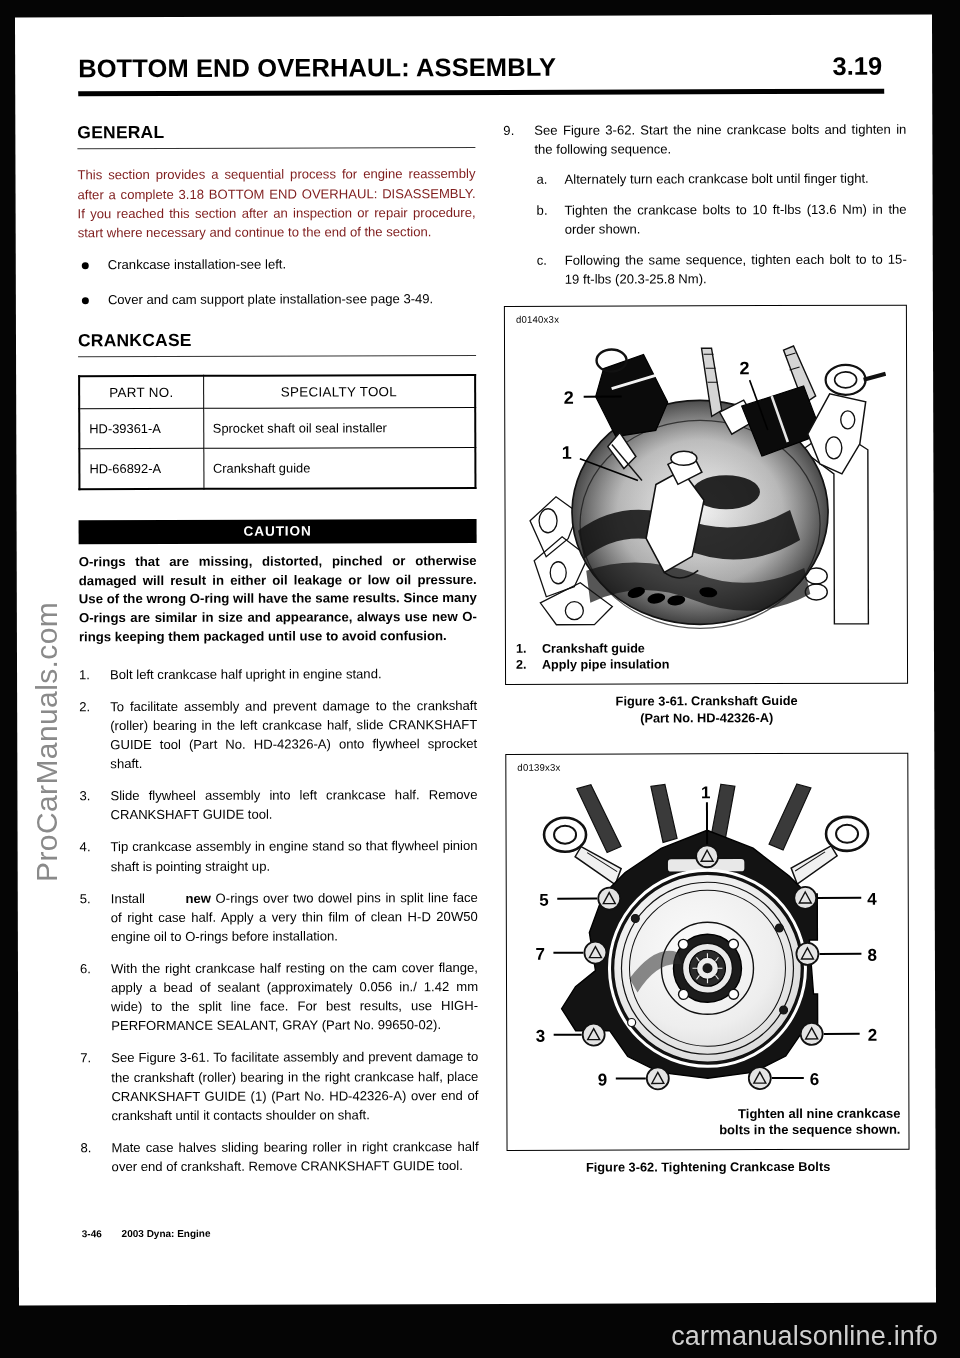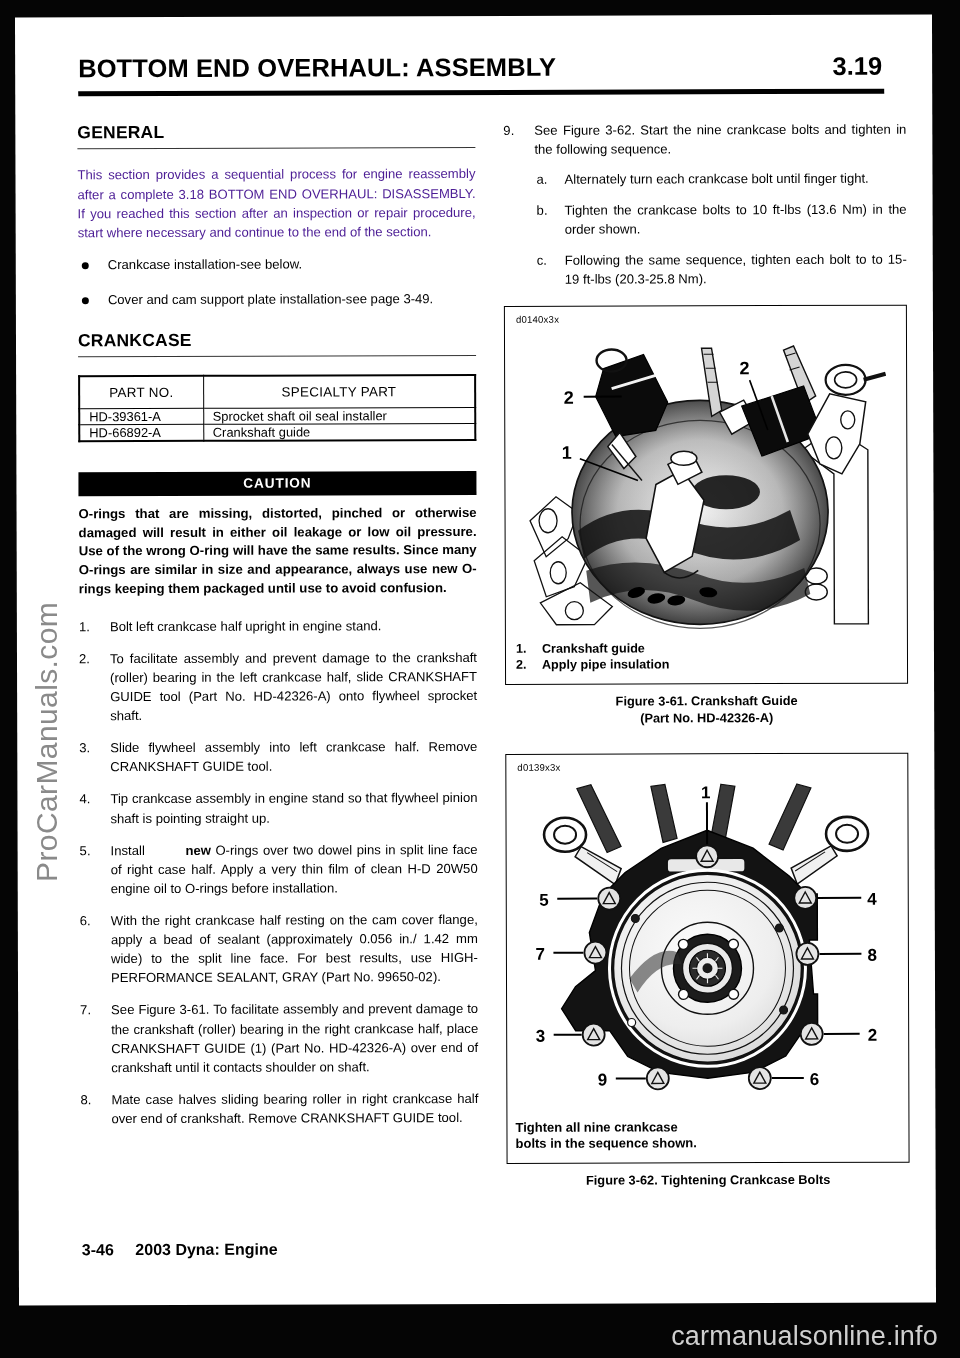--- a/index.html
+++ b/index.html
@@ -82,21 +82,21 @@
     background: #111;
     margin: 0 0 15px 0;
     opacity: .85;
   }
 
   p.body-text {
     font-size: 13.1px;
     line-height: 1.48;
     margin: 16px 0 13px 0;
     text-align: justify;
-    color: #4c1d95;
+    color: #7f1d1d;
   }
 
   ul.bullets { list-style: none; margin: 4px 0 0 0; padding: 0; }
   ul.bullets li {
     position: relative;
     padding-left: 30px;
     font-size: 13.1px;
     line-height: 1.45;
     margin-bottom: 16px;
     color: #000;
@@ -112,21 +112,21 @@
   
   table.tool-table {
     border-collapse: collapse;
     width: 100%;
     margin: 18px 0 0 0;
     border: 2px solid #000;
   }
   table.tool-table th,
   table.tool-table td {
     border: 1px solid #000;
-    padding: 0 9px;
+    padding: 12px 9px;
     font-size: 12.9px;
     color: #000;
     vertical-align: middle;
   }
   table.tool-table th {
     font-weight: normal;
     text-align: center;
     font-size: 13.4px;
     padding: 8px 9px;
     letter-spacing: .3px;
@@ -216,33 +216,33 @@
   .fig-legend .leg-n { width: 26px; flex: none; }
   .fig-caption {
     text-align: center;
     font-size: 12.8px;
     font-weight: bold;
     line-height: 1.32;
     margin: 9px 0 0 0;
     color: #000;
   }
   .fig-inner-caption {
-    text-align: left;
+    text-align: right;
     font-size: 13px;
     font-weight: bold;
     line-height: 1.3;
-    margin: 17px 0 2px 0;
+    margin: 4px 0 2px 0;
     color: #000;
   }
 
   
   .page-footer {
     position: absolute;
-    left: 63px; bottom: 46px;
-    font-size: 16px;
+    left: 63px; bottom: 66px;
+    font-size: 10px;
     font-weight: bold;
     color: #000;
   }
   .page-footer .pg { margin-right: 17px; }
 
   
   .wm-side {
     position: absolute;
     left: -118px; top: 700px;
     width: 330px;
@@ -283,36 +283,36 @@
       <div class="col-left">
 
         <h2 class="section-head">GENERAL</h2>
         <div class="head-rule"></div>
 
         <p class="body-text">This section provides a sequential process for engine reassembly after a complete 3.18 BOTTOM END OVERHAUL: DISASSEMBLY. If you reached this section after an inspection or repair procedure, start where necessary and continue to the end of the section.</p>
 
         <ul class="bullets">
           <li>
             <span class="dot"></span>
-            <span>Crankcase installation-see below.</span>
+            <span>Crankcase installation-see left.</span>
           </li>
           <li>
             <span class="dot"></span>
             <span>Cover and cam support plate installation-see page 3-49.</span>
           </li>
         </ul>
 
         <h2 class="section-head" style="margin-top:20px">CRANKCASE</h2>
         <div class="head-rule"></div>
 
         <table class="tool-table">
           <thead>
             <tr>
               <th class="part">PART NO.</th>
-              <th>SPECIALTY PART</th>
+              <th>SPECIALTY TOOL</th>
             </tr>
           </thead>
           <tbody>
             <tr>
               <td class="part">HD-39361-A</td>
               <td>Sprocket shaft oil seal installer</td>
             </tr>
             <tr>
               <td class="part">HD-66892-A</td>
               <td>Crankshaft guide</td>

